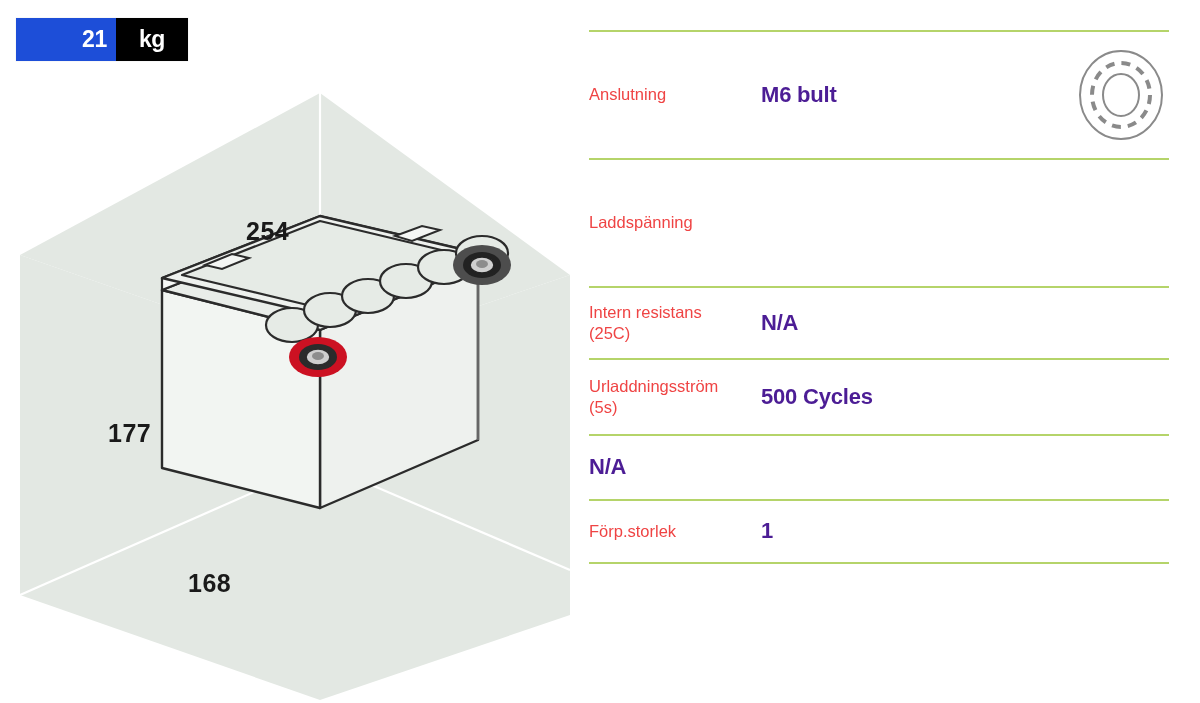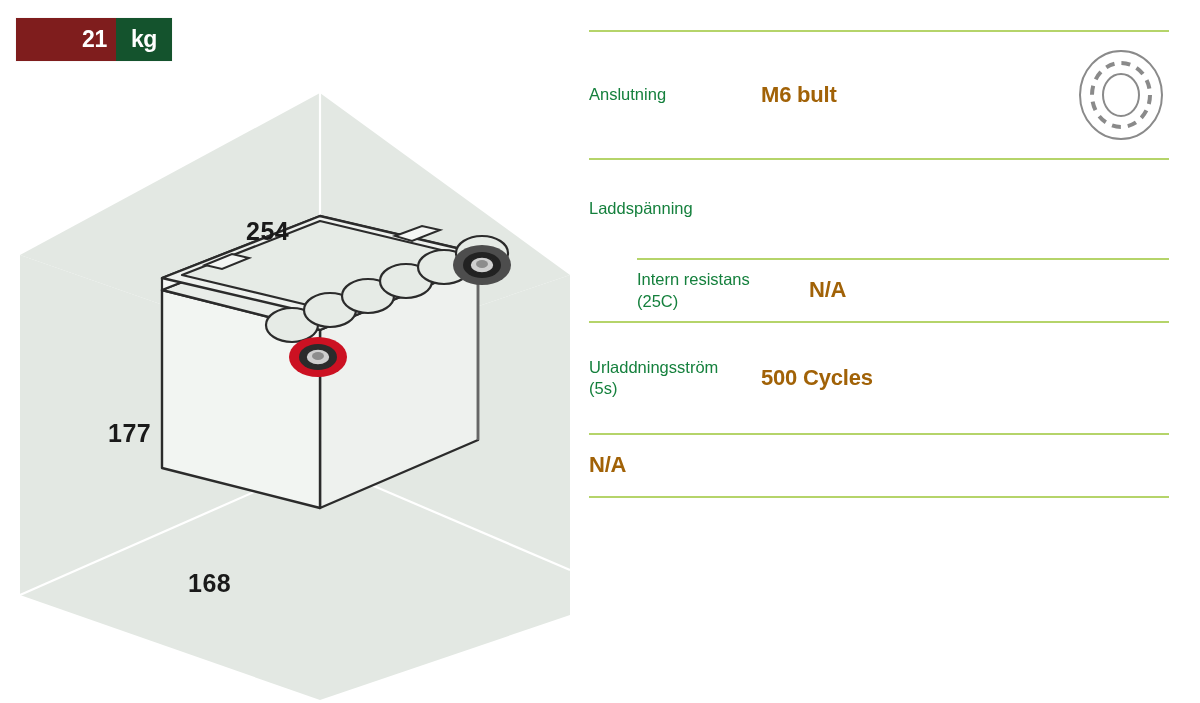--- a/index.html
+++ b/index.html
@@ -20,41 +20,41 @@
   #weight-badge {
     position: absolute;
     left: 16px;
     top: 18px;
     display: flex;
     align-items: stretch;
     height: 43px;
     box-shadow: 0 0 0 0.5px rgba(0,0,0,0.06);
   }
   #weight-badge .wb-num {
-    background: #7f1d1d;
+    background: #1d4ed8;
     color: #ffffff;
     font-size: 23px;
     font-weight: bold;
     display: flex;
     align-items: center;
     justify-content: flex-end;
     width: 100px;
     padding-right: 9px;
     box-sizing: border-box;
     letter-spacing: -0.3px;
   }
   #weight-badge .wb-unit {
-    background: #14532d;
+    background: #000000;
     color: #ffffff;
     font-size: 23px;
     font-weight: bold;
     display: flex;
     align-items: center;
     justify-content: center;
-    width: 56px;
+    width: 72px;
     box-sizing: border-box;
     letter-spacing: -0.3px;
   }
 
   
   #illustration {
     position: absolute;
     left: 0;
     top: 0;
     width: 580px;
@@ -77,38 +77,38 @@
     box-sizing: border-box;
   }
   .spec-row:last-child {
     border-bottom: 2px solid #b5d46a;
   }
   .spec-label {
     width: 172px;
     flex: 0 0 172px;
     font-size: 16.5px;
     line-height: 1.28;
-    color: #15803d;
+    color: #ef4444;
     padding-right: 25px;
     box-sizing: border-box;
   }
   .spec-value {
     flex: 1 1 auto;
     font-size: 22px;
     font-weight: bold;
     line-height: 1.3;
-    color: #a16207;
+    color: #4c1d95;
     letter-spacing: -0.2px;
     white-space: pre-line;
   }
   
   .r-h128 { height: 128px; }
-  .r-h100 { height: 100px; gap: 17px; }
-  .r-h72  { height: 63px; margin-left: 48px;  }
-  .r-h88  { height: 112px;  }
+  .r-h100 { height: 128px; gap: 17px; }
+  .r-h72  { height: 72px;  }
+  .r-h88  { height: 76px;  }
   .r-h90  { height: 90px;  }
   .r-h65  { height: 65px;  }
 
   .bolt-icon {
     position: absolute;
     right: 2px;
     top: 50%;
     transform: translateY(-50%);
     width: 92px;
     height: 92px;
@@ -221,14 +221,18 @@
   <div class="spec-row r-h88">
     <div class="spec-label">Urladdningsström (5s)</div>
     <div class="spec-value">500 Cycles</div>
   </div>
 
 
   <div class="spec-row r-h65">
     <div class="spec-value">N/A</div>
   </div>
 
+  <div class="spec-row r-h65">
+    <div class="spec-label">Förp.storlek</div>
+    <div class="spec-value">1</div>
+  </div>
 
 </div>
 
 </body></html>

